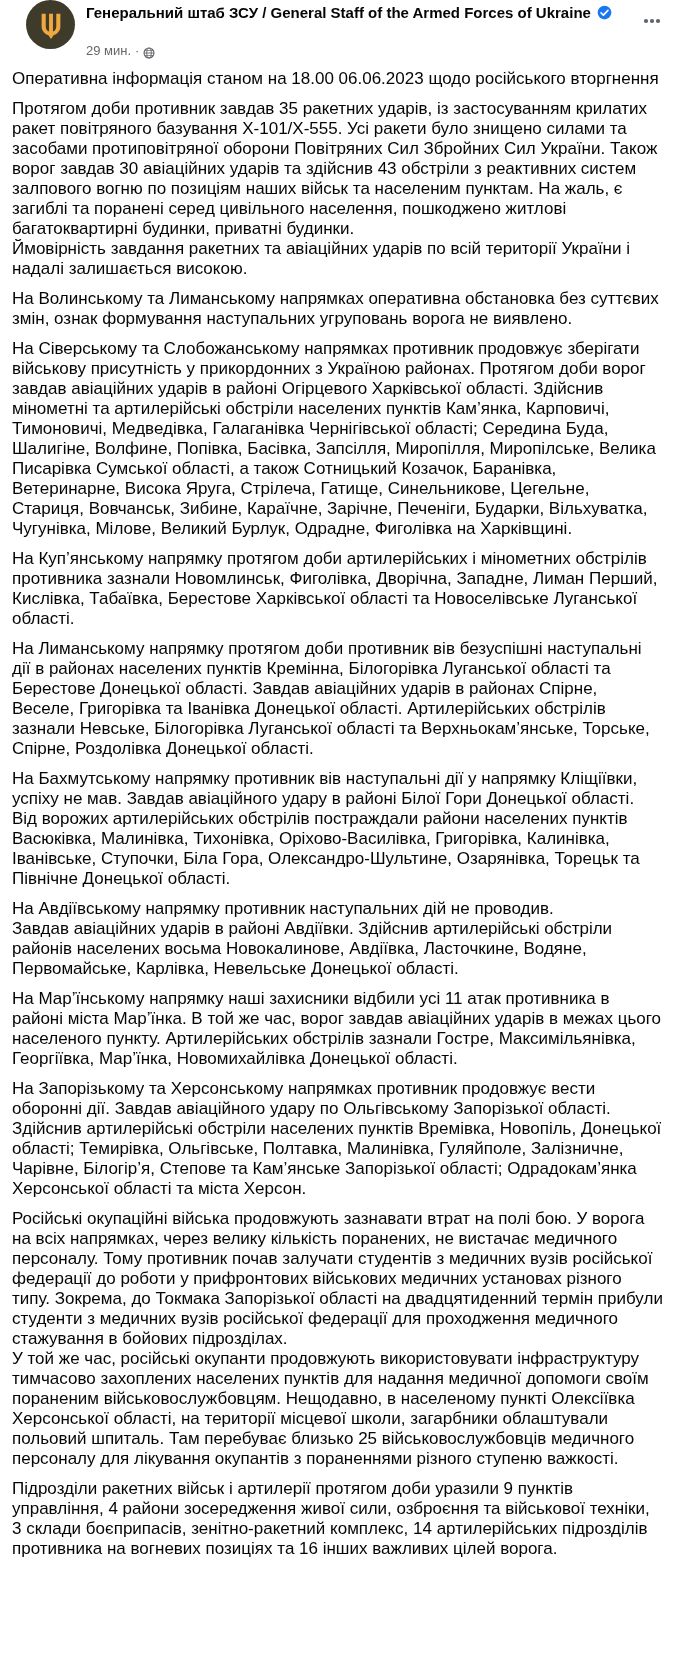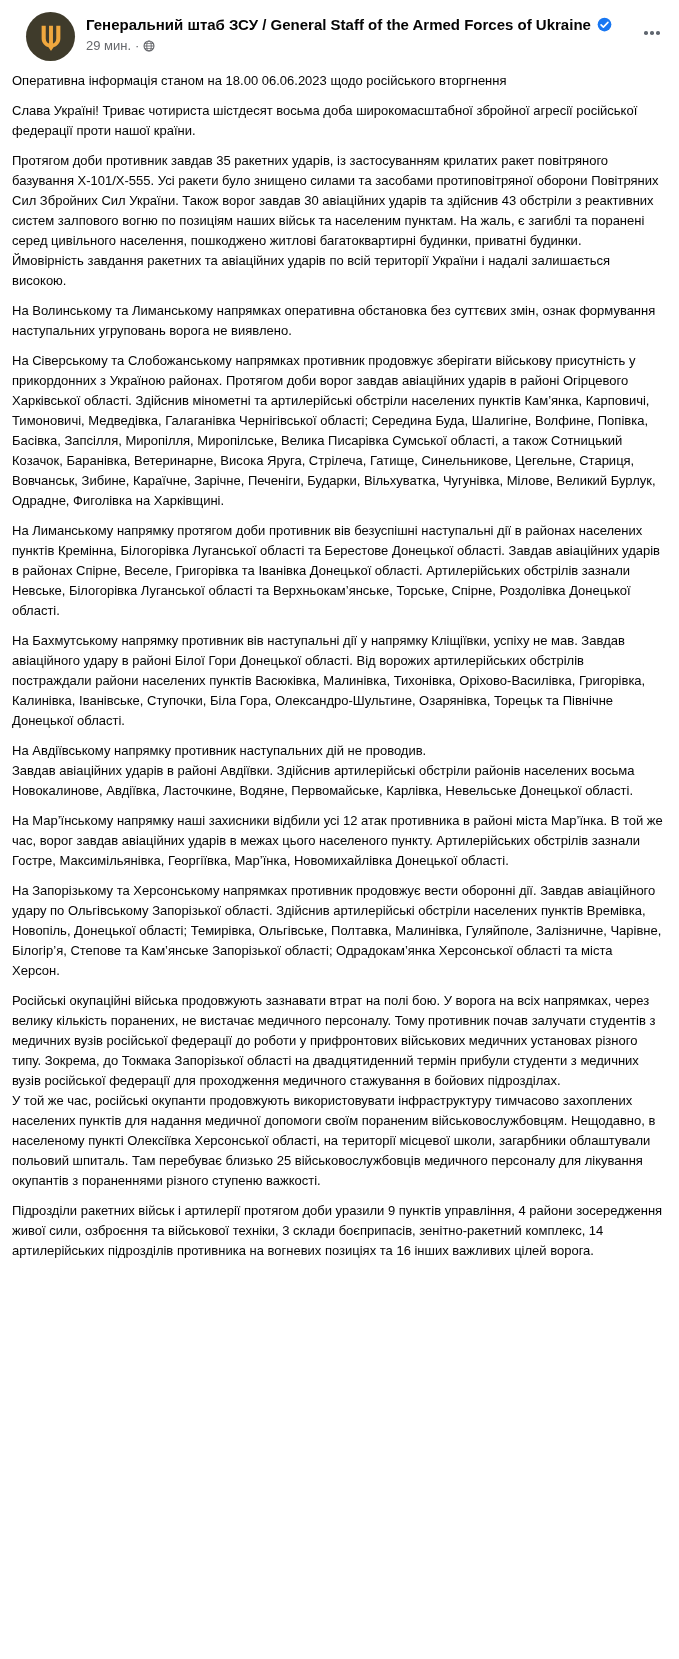--- a/index.html
+++ b/index.html
@@ -11,21 +11,21 @@
   }
   .post {
     width: 679px;
     background: #ffffff;
     margin: 0;
   }
   
   .header {
     display: flex;
     align-items: flex-start;
-    padding: 12px 10px 4px 26px;
+    padding: 0 10px 4px 26px;
   }
   .avatar {
     width: 49px;
     height: 49px;
     border-radius: 50%;
     background: #3f3b2b;
     flex: none;
     display: flex;
     align-items: center;
     justify-content: center;
@@ -43,23 +43,23 @@
     font-size: 15px;
     font-weight: 700;
     color: #050505;
     line-height: 19px;
     white-space: nowrap;
     cursor: pointer;
   }
   .verified-badge { width: 15px; height: 15px; flex: none; display: block; }
   .meta-row {
     display: flex;
-    align-items: center;
+    align-items: flex-end;
     gap: 4px;
-    margin-top: 4px;
+    margin-top: 21px;
     color: #65676b;
     font-size: 13px;
     line-height: 16px;
   }
   .meta-row .dot-sep { color: #65676b; }
   .globe-icon svg { width: 12px; height: 12px; display: block; }
   .more-btn {
     flex: none;
     width: 34px;
     height: 34px;
@@ -78,21 +78,21 @@
     height: 3.6px;
     border-radius: 50%;
     background: #606770;
   }
   
   .post-body {
     padding: 6px 16px 14px 12px;
   }
   .para {
     margin: 0 0 10px 0;
-    font-size: 13px;
+    font-size: 17px;
     line-height: 20px;
     color: #050505;
     white-space: pre-line;
   }
   .para:last-child { margin-bottom: 4px; }
 </style>
 </head>
 <body>
 
 <div class="post">
@@ -137,29 +137,29 @@
         <span class="dot"></span>
           <span class="dot"></span>
           <span class="dot"></span>
       </span>
     </button>
 
   </div>
 
   <div class="post-body">
     <div class="para">Оперативна інформація станом на 18.00 06.06.2023 щодо російського вторгнення</div>
-    <div class="para">Слава Україні! Триває чотириста шістдесят восьма доба широкомасштабної збройної агресії російської федерації проти нашої країни.</div>
     <div class="para">Протягом доби противник завдав 35 ракетних ударів, із застосуванням крилатих ракет повітряного базування Х-101/Х-555. Усі ракети було знищено силами та засобами протиповітряної оборони Повітряних Сил Збройних Сил України. Також ворог завдав 30 авіаційних ударів та здійснив 43 обстріли з реактивних систем залпового вогню по позиціям наших військ та населеним пунктам. На жаль, є загиблі та поранені серед цивільного населення, пошкоджено житлові багатоквартирні будинки, приватні будинки.
 Ймовірність завдання ракетних та авіаційних ударів по всій території України і надалі залишається високою.</div>
     <div class="para">На Волинському та Лиманському напрямках оперативна обстановка без суттєвих змін, ознак формування наступальних угруповань ворога не виявлено.</div>
     <div class="para">На Сіверському та Слобожанському напрямках противник продовжує зберігати військову присутність у прикордонних з Україною районах. Протягом доби ворог завдав авіаційних ударів в районі Огірцевого Харківської області. Здійснив мінометні та артилерійські обстріли населених пунктів Кам’янка, Карповичі, Тимоновичі, Медведівка, Галаганівка Чернігівської області; Середина Буда, Шалигіне, Волфине, Попівка, Басівка, Запсілля, Миропілля, Миропілське, Велика Писарівка Сумської області, а також Сотницький Козачок, Баранівка, Ветеринарне, Висока Яруга, Стрілеча, Гатище, Синельникове, Цегельне, Стариця, Вовчанськ, Зибине, Караїчне, Зарічне, Печеніги, Бударки, Вільхуватка, Чугунівка, Мілове, Великий Бурлук, Одрадне, Фиголівка на Харківщині.</div>
+    <div class="para">На Куп’янському напрямку протягом доби артилерійських і мінометних обстрілів противника зазнали Новомлинськ, Фиголівка, Дворічна, Западне, Лиман Перший, Кислівка, Табаївка, Берестове Харківської області та Новоселівське Луганської області.</div>
     <div class="para">На Лиманському напрямку протягом доби противник вів безуспішні наступальні дії в районах населених пунктів Кремінна, Білогорівка Луганської області та Берестове Донецької області. Завдав авіаційних ударів в районах Спірне, Веселе, Григорівка та Іванівка Донецької області. Артилерійських обстрілів зазнали Невське, Білогорівка Луганської області та Верхньокам’янське, Торське, Спірне, Роздолівка Донецької області.</div>
     <div class="para">На Бахмутському напрямку противник вів наступальні дії у напрямку Кліщіївки, успіху не мав. Завдав авіаційного удару в районі Білої Гори Донецької області. Від ворожих артилерійських обстрілів постраждали райони населених пунктів Васюківка, Малинівка, Тихонівка, Оріхово-Василівка, Григорівка, Калинівка, Іванівське, Ступочки, Біла Гора, Олександро-Шультине, Озарянівка, Торецьк та Північне Донецької області.</div>
     <div class="para">На Авдіївському напрямку противник наступальних дій не проводив.
 Завдав авіаційних ударів в районі Авдіївки. Здійснив артилерійські обстріли районів населених восьма Новокалинове, Авдіївка, Ласточкине, Водяне, Первомайське, Карлівка, Невельське Донецької області.</div>
-    <div class="para">На Мар’їнському напрямку наші захисники відбили усі 12 атак противника в районі міста Мар’їнка. В той же час, ворог завдав авіаційних ударів в межах цього населеного пункту. Артилерійських обстрілів зазнали Гостре, Максимільянівка, Георгіївка, Мар’їнка, Новомихайлівка Донецької області.</div>
+    <div class="para">На Мар’їнському напрямку наші захисники відбили усі 11 атак противника в районі міста Мар’їнка. В той же час, ворог завдав авіаційних ударів в межах цього населеного пункту. Артилерійських обстрілів зазнали Гостре, Максимільянівка, Георгіївка, Мар’їнка, Новомихайлівка Донецької області.</div>
     <div class="para">На Запорізькому та Херсонському напрямках противник продовжує вести оборонні дії. Завдав авіаційного удару по Ольгівському Запорізької області. Здійснив артилерійські обстріли населених пунктів Времівка, Новопіль, Донецької області; Темирівка, Ольгівське, Полтавка, Малинівка, Гуляйполе, Залізничне, Чарівне, Білогір’я, Степове та Кам’янське Запорізької області; Одрадокам’янка Херсонської області та міста Херсон.</div>
     <div class="para">Російські окупаційні війська продовжують зазнавати втрат на полі бою. У ворога на всіх напрямках, через велику кількість поранених, не вистачає медичного персоналу. Тому противник почав залучати студентів з медичних вузів російської федерації до роботи у прифронтових військових медичних установах різного типу. Зокрема, до Токмака Запорізької області на двадцятиденний термін прибули студенти з медичних вузів російської федерації для проходження медичного стажування в бойових підрозділах.
 У той же час, російські окупанти продовжують використовувати інфраструктуру тимчасово захоплених населених пунктів для надання медичної допомоги своїм пораненим військовослужбовцям. Нещодавно, в населеному пункті Олексіївка Херсонської області, на території місцевої школи, загарбники облаштували польовий шпиталь. Там перебуває близько 25 військовослужбовців медичного персоналу для лікування окупантів з пораненнями різного ступеню важкості.</div>
     <div class="para">Підрозділи ракетних військ і артилерії протягом доби уразили 9 пунктів управління, 4 райони зосередження живої сили, озброєння та військової техніки, 3 склади боєприпасів, зенітно-ракетний комплекс, 14 артилерійських підрозділів противника на вогневих позиціях та 16 інших важливих цілей ворога.</div>
   </div>
 
 </div>
 
 </body></html>

